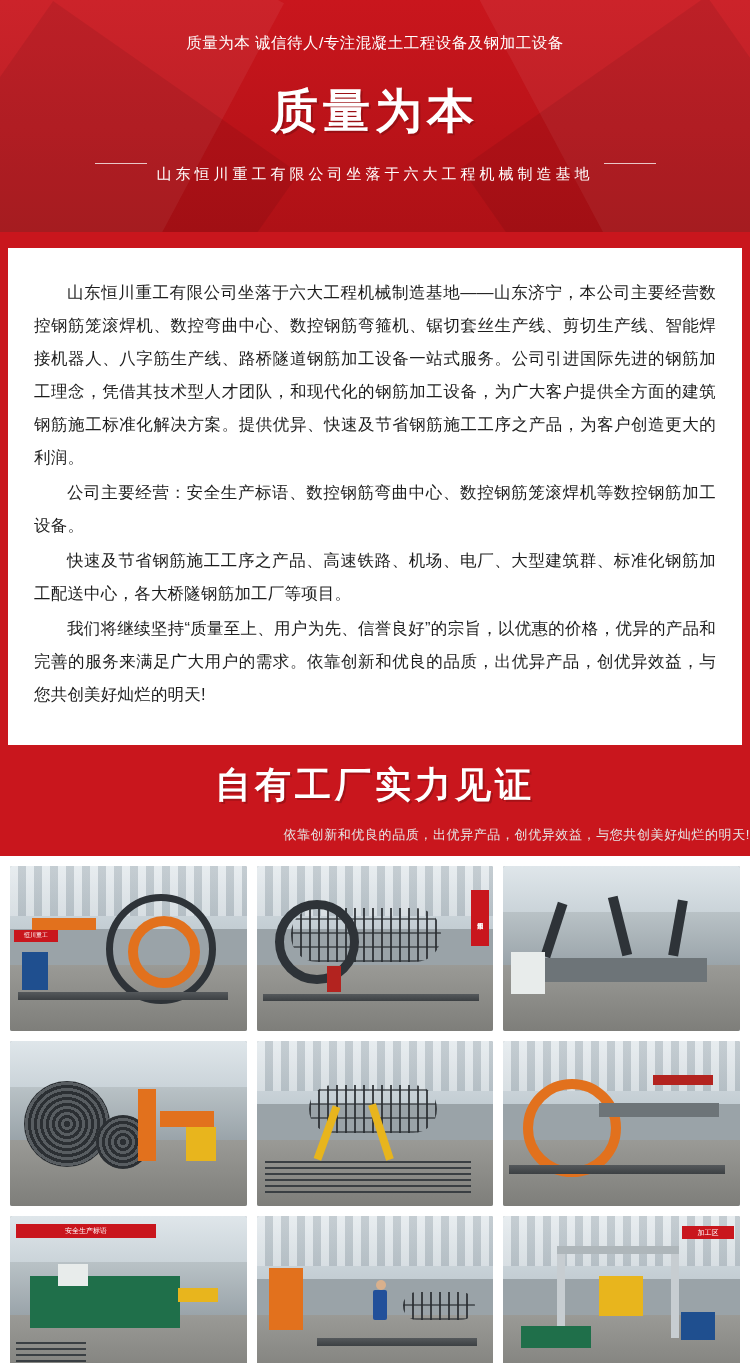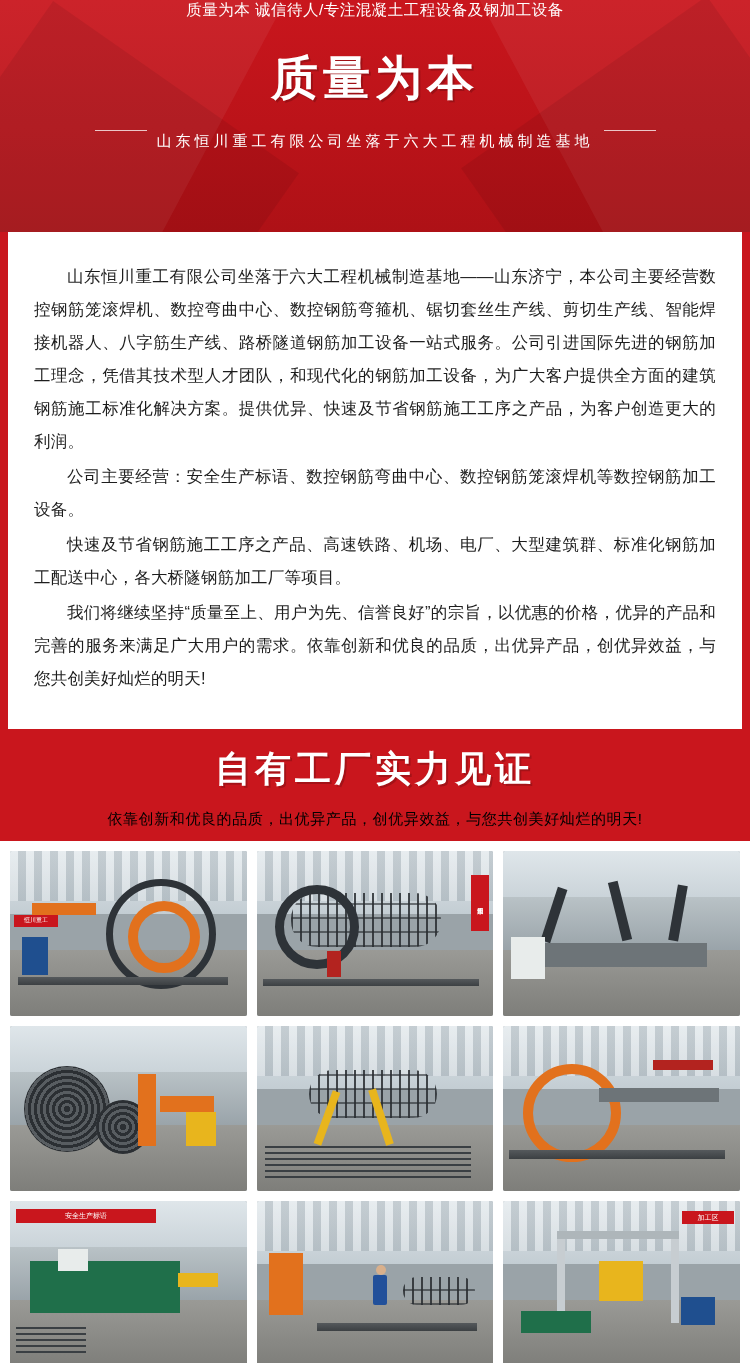--- a/index.html
+++ b/index.html
@@ -60,20 +60,21 @@
   }
   .hero-inner {
     position: relative;
     z-index: 3;
     text-align: center;
   }
   .hero-tagline {
     color: #ffffff;
     font-size: 15.5px;
     letter-spacing: 0.5px;
+    padding-top: 33px;
     font-weight: normal;
   }
   .hero-title {
     color: #ffffff;
     font-size: 47px;
     font-weight: bold;
     letter-spacing: 5px;
     margin-top: 26px;
     text-shadow: 2px 2px 0 rgba(0,0,0,0.18);
   }
@@ -94,21 +95,21 @@
   }
   .hero-rule {
     height: 1px;
     width: 52px;
     background: rgba(255,255,255,0.75);
   }
 
   
   .bodywrap {
     background: #c9161d;
-    padding: 0 0 0 0;
+    padding: 16px 0 0 0;
   }
   .card {
     background: #ffffff;
     margin: 0 8px;
     padding: 28px 26px 26px 26px;
     box-sizing: border-box;
     width: 734px;
   }
   .card p {
     margin: 0 0 2px 0;
@@ -128,24 +129,25 @@
     text-align: center;
   }
   .factory-title {
     color: #ffffff;
     font-size: 36px;
     font-weight: bold;
     letter-spacing: 4px;
     text-shadow: 2px 2px 0 rgba(0,0,0,0.18);
   }
   .factory-sub {
-    color: #000000;
-    font-size: 15px;
+    color: #e5e5e5;
+    font-size: 13px;
     letter-spacing: 0.6px;
     margin-top: 16px;
+    text-align: right;
   }
 
   
   .grid {
     display: grid;
     grid-template-columns: repeat(3, 1fr);
     gap: 10px;
     padding: 10px 10px 14px 10px;
     background: #ffffff;
   }

